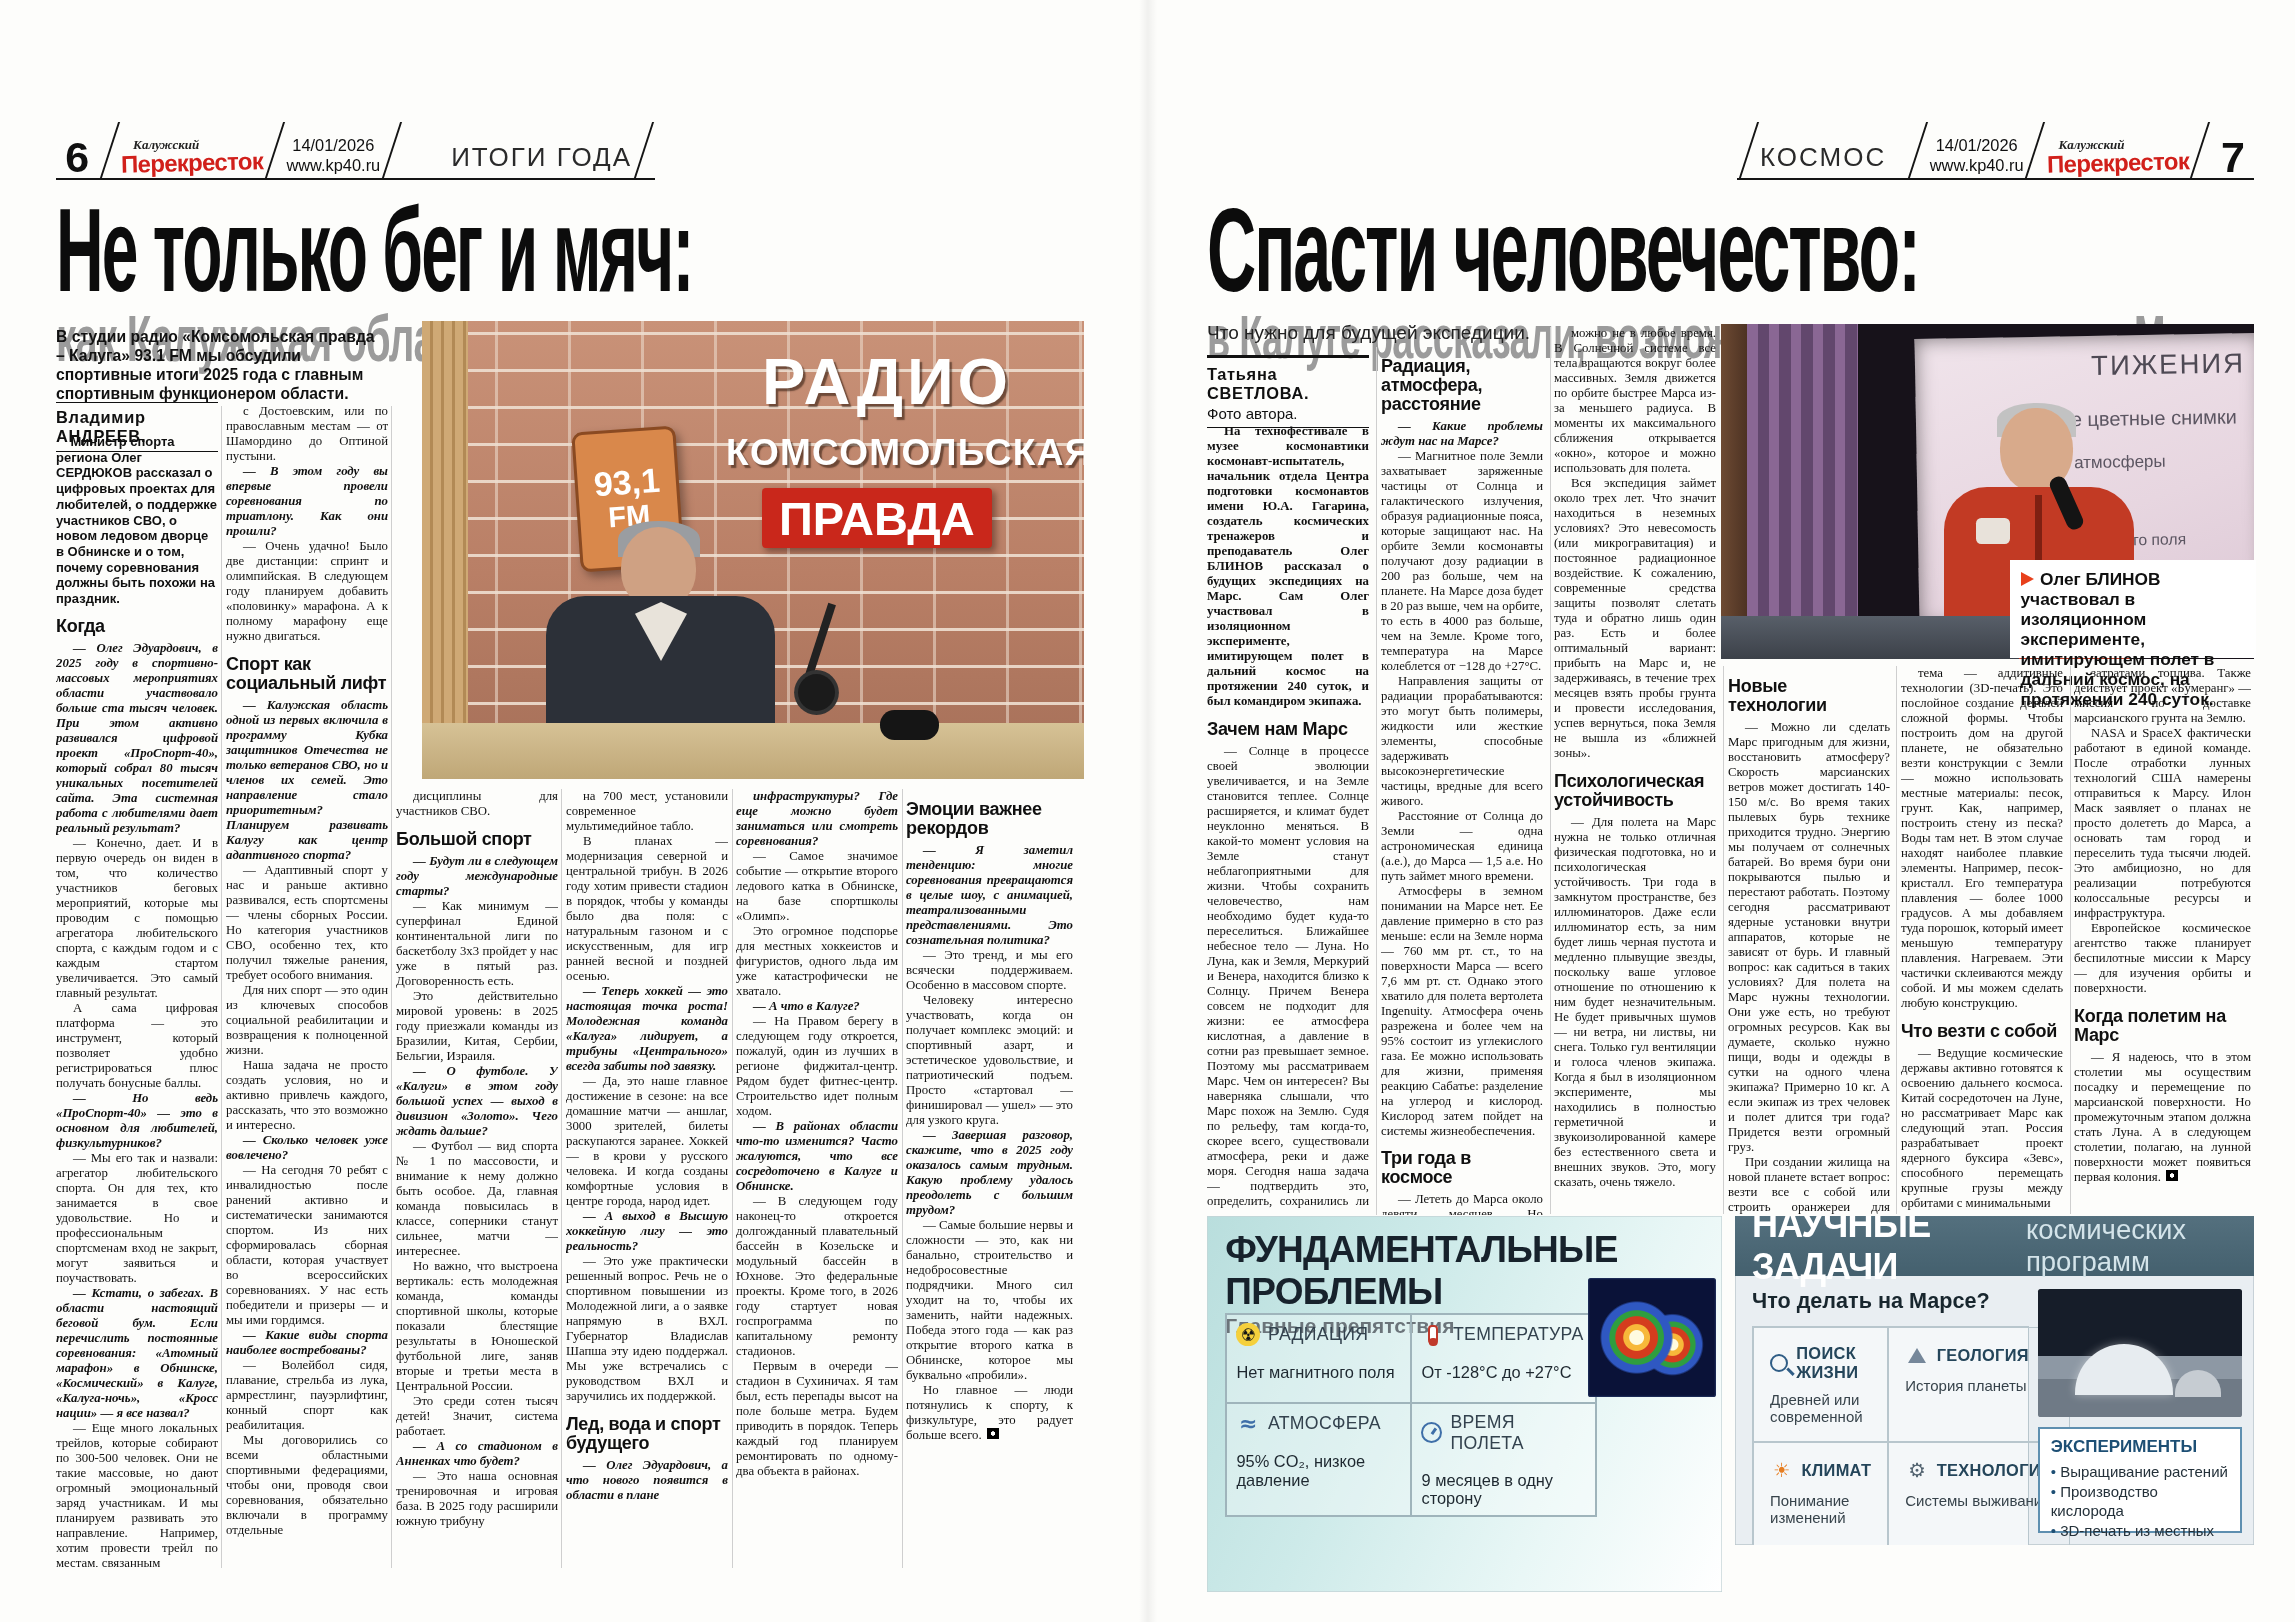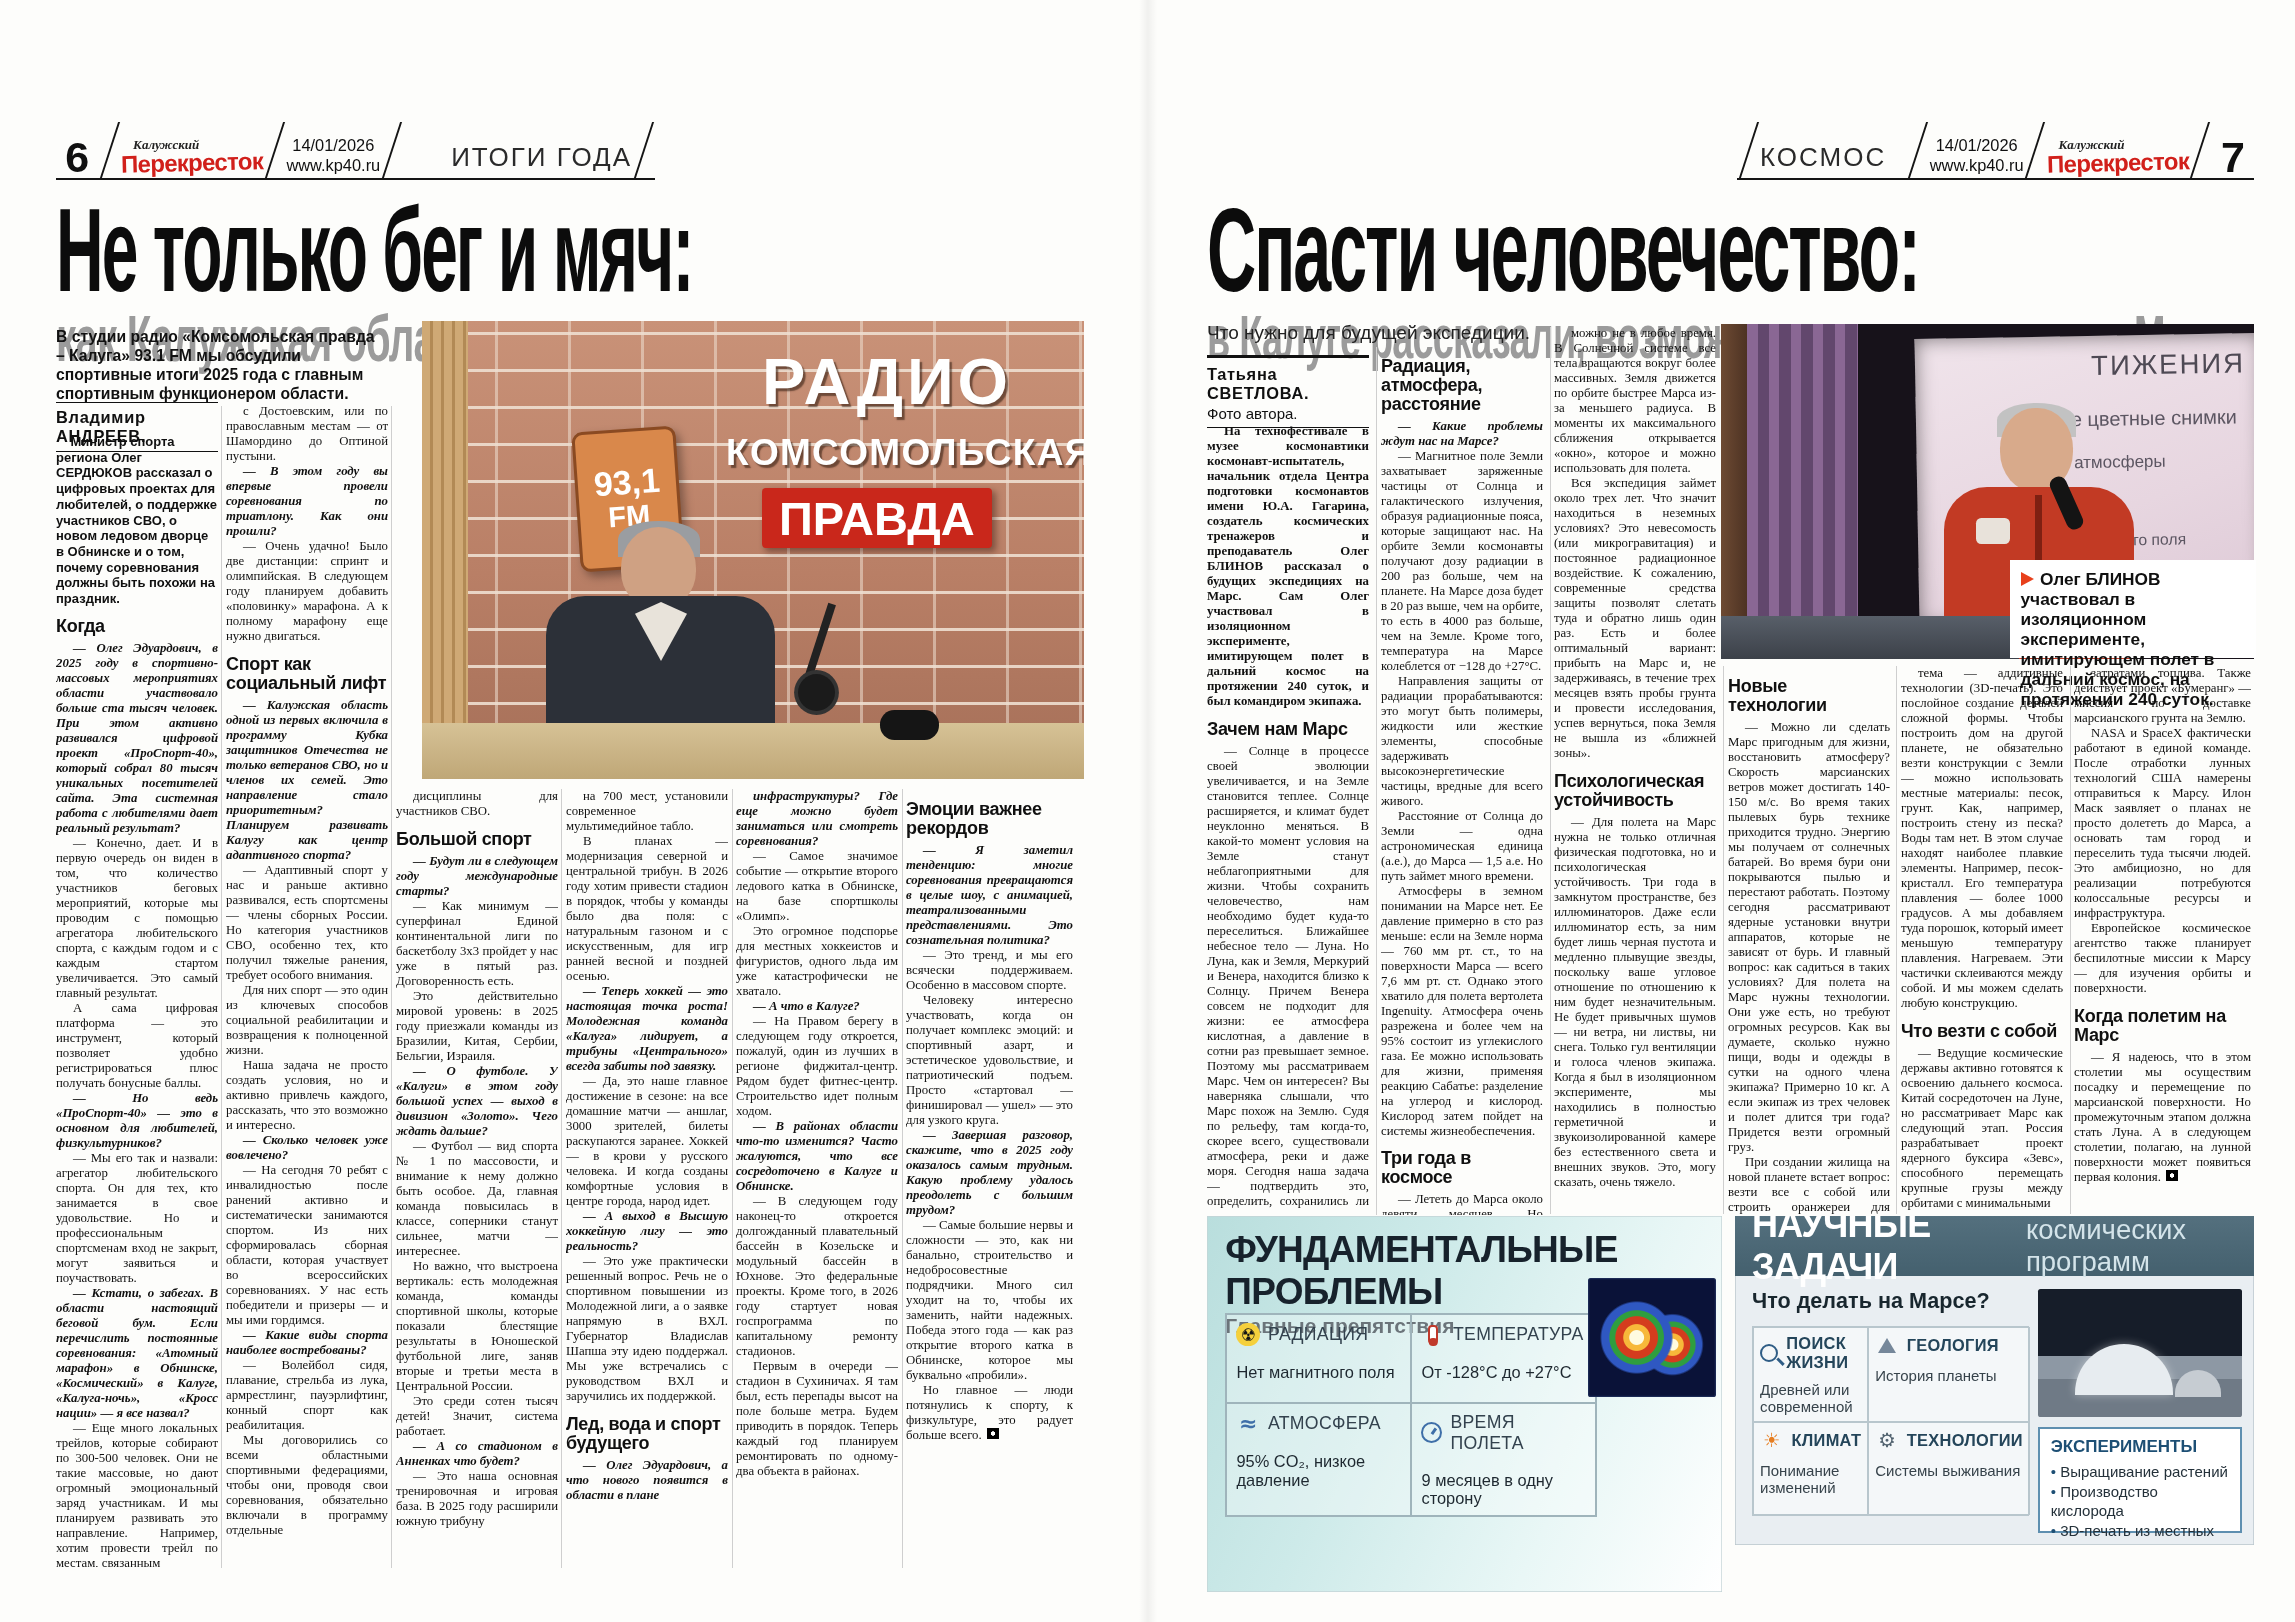--- a/index.html
+++ b/index.html
@@ -172,21 +172,21 @@
   
   .scibox{position:absolute;left:1735px;top:1216px;width:519px;height:329px;overflow:hidden;
           background:#e9eef2;font-family:"Liberation Sans",sans-serif;box-shadow:0 0 0 0.7px #b9c6cc inset}
   .scihead{height:60px;background:linear-gradient(180deg,#54707e,#44606e);display:flex;
            align-items:center;padding-left:17px;gap:13px}
   .scihead .h1{color:#fff;font-weight:bold;font-size:36px;letter-spacing:-0.7px}
   .scihead .h2{color:#d4e4ea;font-size:27.5px}
   .sci-sub{font-weight:bold;font-size:21.6px;color:#18262e;margin:11.8px 0 6.5px 17px}
   .sgrid{position:absolute;left:17px;top:110px;width:275px;display:grid;grid-template-columns:1fr 1fr;
          background:#f4f7f9;border:0.7px solid #b8c6cd}
-  .sgrid .pcell{min-height:79px;border:0.7px solid #b8c6cd;padding:6px}
+  .sgrid .pcell{min-height:79px;border:0.7px solid #b8c6cd;padding:16px}
   .sgrid .cl{font-size:16.4px;font-weight:bold;color:#24455a}
   .sgrid .cv{font-size:15px;margin-top:9.2px;color:#37434b;line-height:17px}
   .moonimg{position:absolute;right:11.8px;top:73px;width:204px;height:128px;border-radius:2.6px;overflow:hidden;
      background:linear-gradient(180deg,#161d29 0 52%,#8d98a4 52% 70%,#6f7a86 70% 100%)}
   .moonimg .dome{position:absolute;left:37px;bottom:22px;width:98px;height:51px;background:#e7ecf0;
      border-radius:98px 98px 0 0;box-shadow:0 0 9.2px rgba(255,255,255,0.4)}
   .moonimg .dome2{position:absolute;left:137px;bottom:19.6px;width:46px;height:27.5px;background:#c6ccd2;
      border-radius:46px 46px 0 0}
   .expbox{position:absolute;right:11.8px;top:211px;width:204px;height:106px;background:#fff;
           border:2px solid #5e8fb0;padding:7.9px 10.5px;box-sizing:border-box}

